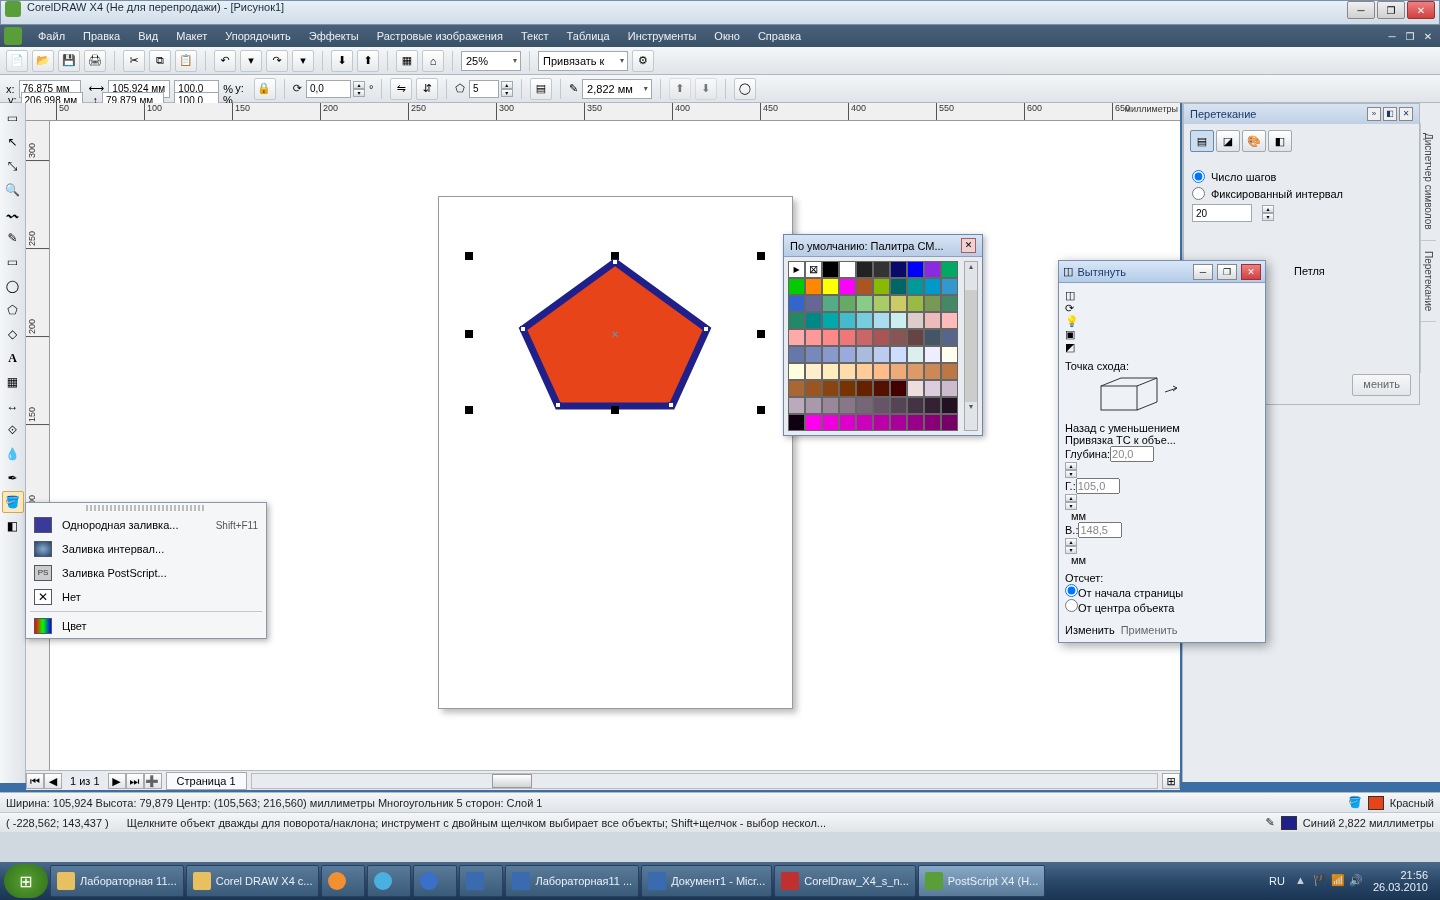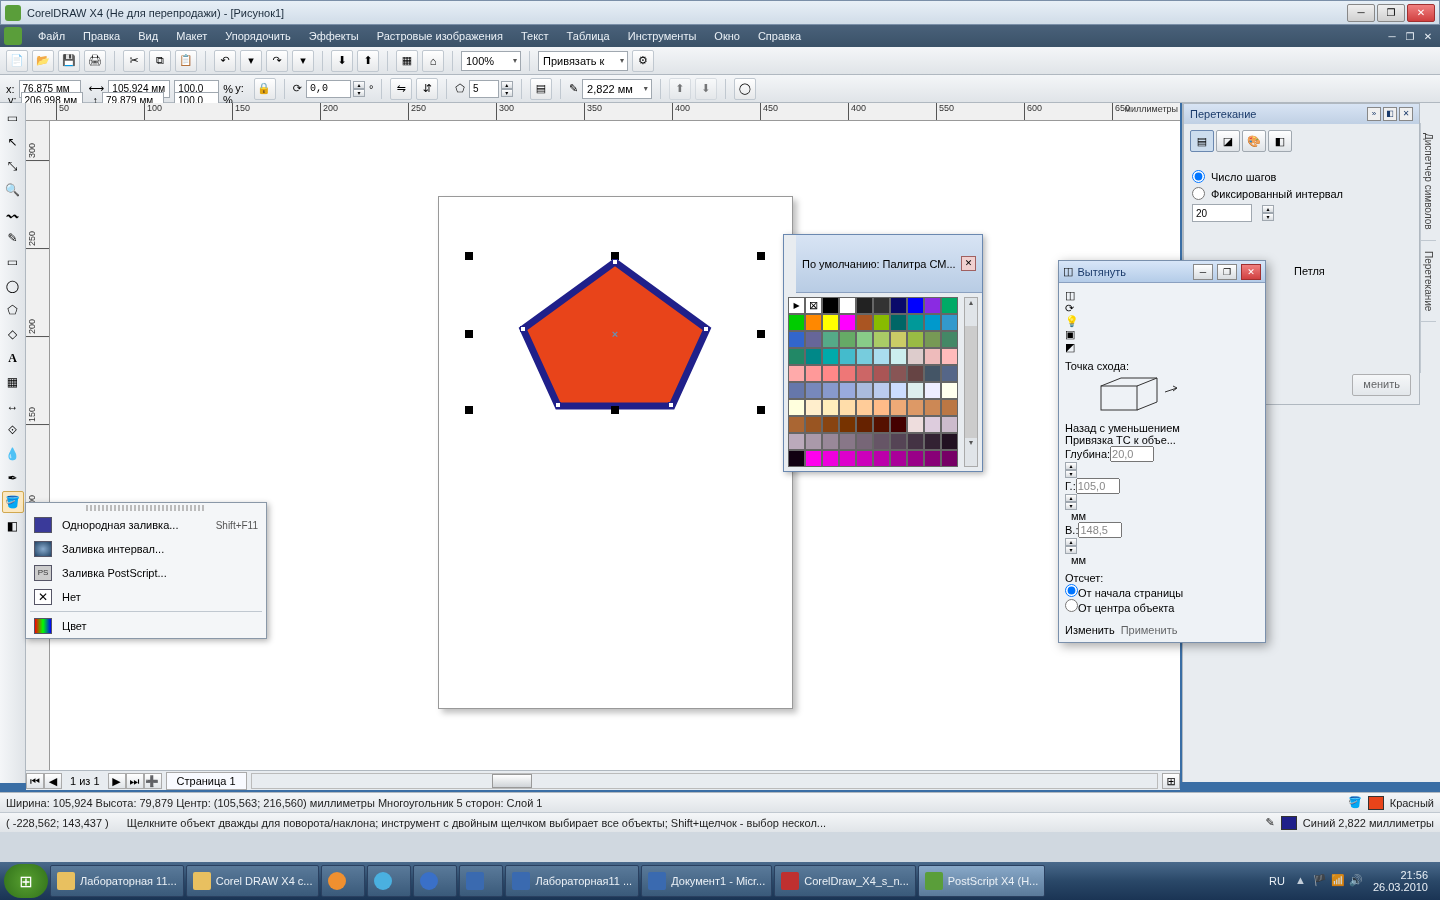--- a/index.html
+++ b/index.html
@@ -1,19 +1,19 @@
 <!DOCTYPE html>
 <html><head>
 <meta charset="utf-8">
 <style>
 * { margin:0; padding:0; box-sizing:border-box; font-family:"Segoe UI",Tahoma,sans-serif; font-size:11px; }
 body { width:1440px; height:900px; background:#3a6ea5; overflow:hidden; position:relative; }
 
 
-.titlebar { height:25px; background:linear-gradient(#e8f0f7,#d0dce8); display:flex; align-items:center; padding:0 4px; border:1px solid #7a8fa8; }
+.titlebar { height:25px; background:linear-gradient(#e8f0f7,#d0dce8); display:flex; align-items:flex-start; padding:0 4px; border:1px solid #7a8fa8; }
 .titlebar .icon { width:16px; height:16px; background:#5a9e3a; border-radius:3px; margin-right:6px; }
 .titlebar .title { flex:1; color:#1a2a3a; }
 .winbtns { display:flex; gap:2px; }
 .winbtn { width:28px; height:18px; background:linear-gradient(#f0f0f0,#d0d0d0); border:1px solid #888; border-radius:2px; display:flex; align-items:center; justify-content:center; font-size:10px; cursor:default; }
 .winbtn.red { background:linear-gradient(#f08080,#d04040); color:#fff; border-color:#a03030; }
 
 
 .menubar { height:22px; background:linear-gradient(#4a617a,#3a5268); display:flex; align-items:center; padding:0 4px; gap:2px; }
 .menubar .logo { width:18px; height:18px; background:#5a9e3a; border-radius:3px; margin-right:6px; }
 .menubar .item { padding:2px 8px; color:#eaf0f6; cursor:default; }
@@ -59,21 +59,21 @@
 .flyout { position:absolute; left:25px; top:502px; width:242px; background:#f4f6f8; border:1px solid #8a98a8; box-shadow:2px 2px 6px rgba(0,0,0,0.3); }
 .flyout .row { display:flex; align-items:center; padding:4px 8px; gap:10px; cursor:default; }
 .flyout .ficon { width:18px; height:16px; background:#88b; border:1px solid #556; }
 .flyout .flabel { flex:1; }
 .flyout .shortcut { color:#555; font-size:10px; }
 .flyout .hr { height:1px; background:#c0c8d0; margin:2px 4px; }
 .flyout .drag { height:6px; background:repeating-linear-gradient(90deg,#bbb 0 2px,transparent 2px 4px); margin:2px 60px; }
 
 
 .palette { position:absolute; left:783px; top:234px; width:200px; background:#e8ecf0; border:1px solid #6a88b0; box-shadow:2px 2px 6px rgba(0,0,0,0.3); z-index:5; }
-.palette .phead { background:linear-gradient(#d8e4f4,#b8cce4); padding:21px 6px; display:flex; align-items:center; font-size:10px; border-bottom:1px solid #8aa0c0;margin-left:12px; }
+.palette .phead { background:linear-gradient(#d8e4f4,#b8cce4); padding:3px 6px; display:flex; align-items:center; font-size:10px; border-bottom:1px solid #8aa0c0; }
 .palette .phead .x { margin-left:auto; width:15px; height:15px; background:#f0d0d0; border:1px solid #a06060; font-size:9px; line-height:13px; text-align:center; cursor:default; }
 .palette .pbody { padding:4px; display:flex; }
 .palette .prow { display:flex; flex-wrap:wrap; width:170px; }
 .palette .swatch { width:17px; height:17px; border:1px solid #666; margin:0; cursor:default; }
 .palette .pscroll { width:14px; background:#e0e4e8; border:1px solid #aaa; display:flex; flex-direction:column; margin-left:auto; }
 .palette .pscroll div { flex:1; text-align:center; font-size:8px; color:#555; }
 
 
 .dockers { position:absolute; right:0; top:103px; width:258px; bottom:118px; background:#e8ecf0; border-left:1px solid #b0b8c0; }
 .docker-tab-strip { position:absolute; right:0; top:20px; width:20px; height:250px; background:#e8ecf0; border-left:1px solid #c0c8d0; }
@@ -175,21 +175,21 @@
   <div class="tbtn">↷</div>
   <div class="tbtn">▾</div>
   <div class="sep"></div>
   <div class="tbtn">⬇</div>
   <div class="tbtn">⬆</div>
   <div class="sep"></div>
   <div class="tbtn">▦</div>
   <div class="tbtn">⌂</div>
   <div class="sep"></div>
   <div class="combo">
-      <span>100%</span>
+      <span>25%</span>
     </div>
   <div class="sep"></div>
   <div class="combo" style="min-width:90px">
       <span>Привязать к</span>
     </div>
   <div class="tbtn">⚙</div>
 </div>
 
 <div class="propbar">
   <span>x:</span>
@@ -208,21 +208,21 @@
     <span style="display:flex; align-items:center; gap:2px">
         <span>y:</span>
       </span>
   </div>
   <div style="position:absolute; left:8px; top:89px; display:flex; align-items:center; gap:4px; font-size:10px">
   </div>
   <div class="tbtn" style="margin-left:6px">🔒</div>
   <div class="sep"></div>
   <span>⟳</span>
   <span class="numfield">
-      <input style="width: 45px; font-family: Liberation Mono, monospace;" value="0,0">
+      <input style="width: 45px;" value="0,0">
       <div class="spin">
         <div>▴</div>
         <div>▾</div>
       </div>
     </span>
   <span>°</span>
   <div class="sep"></div>
   <div class="tbtn">⇋</div>
   <div class="tbtn">⇵</div>
   <div class="sep"></div>

